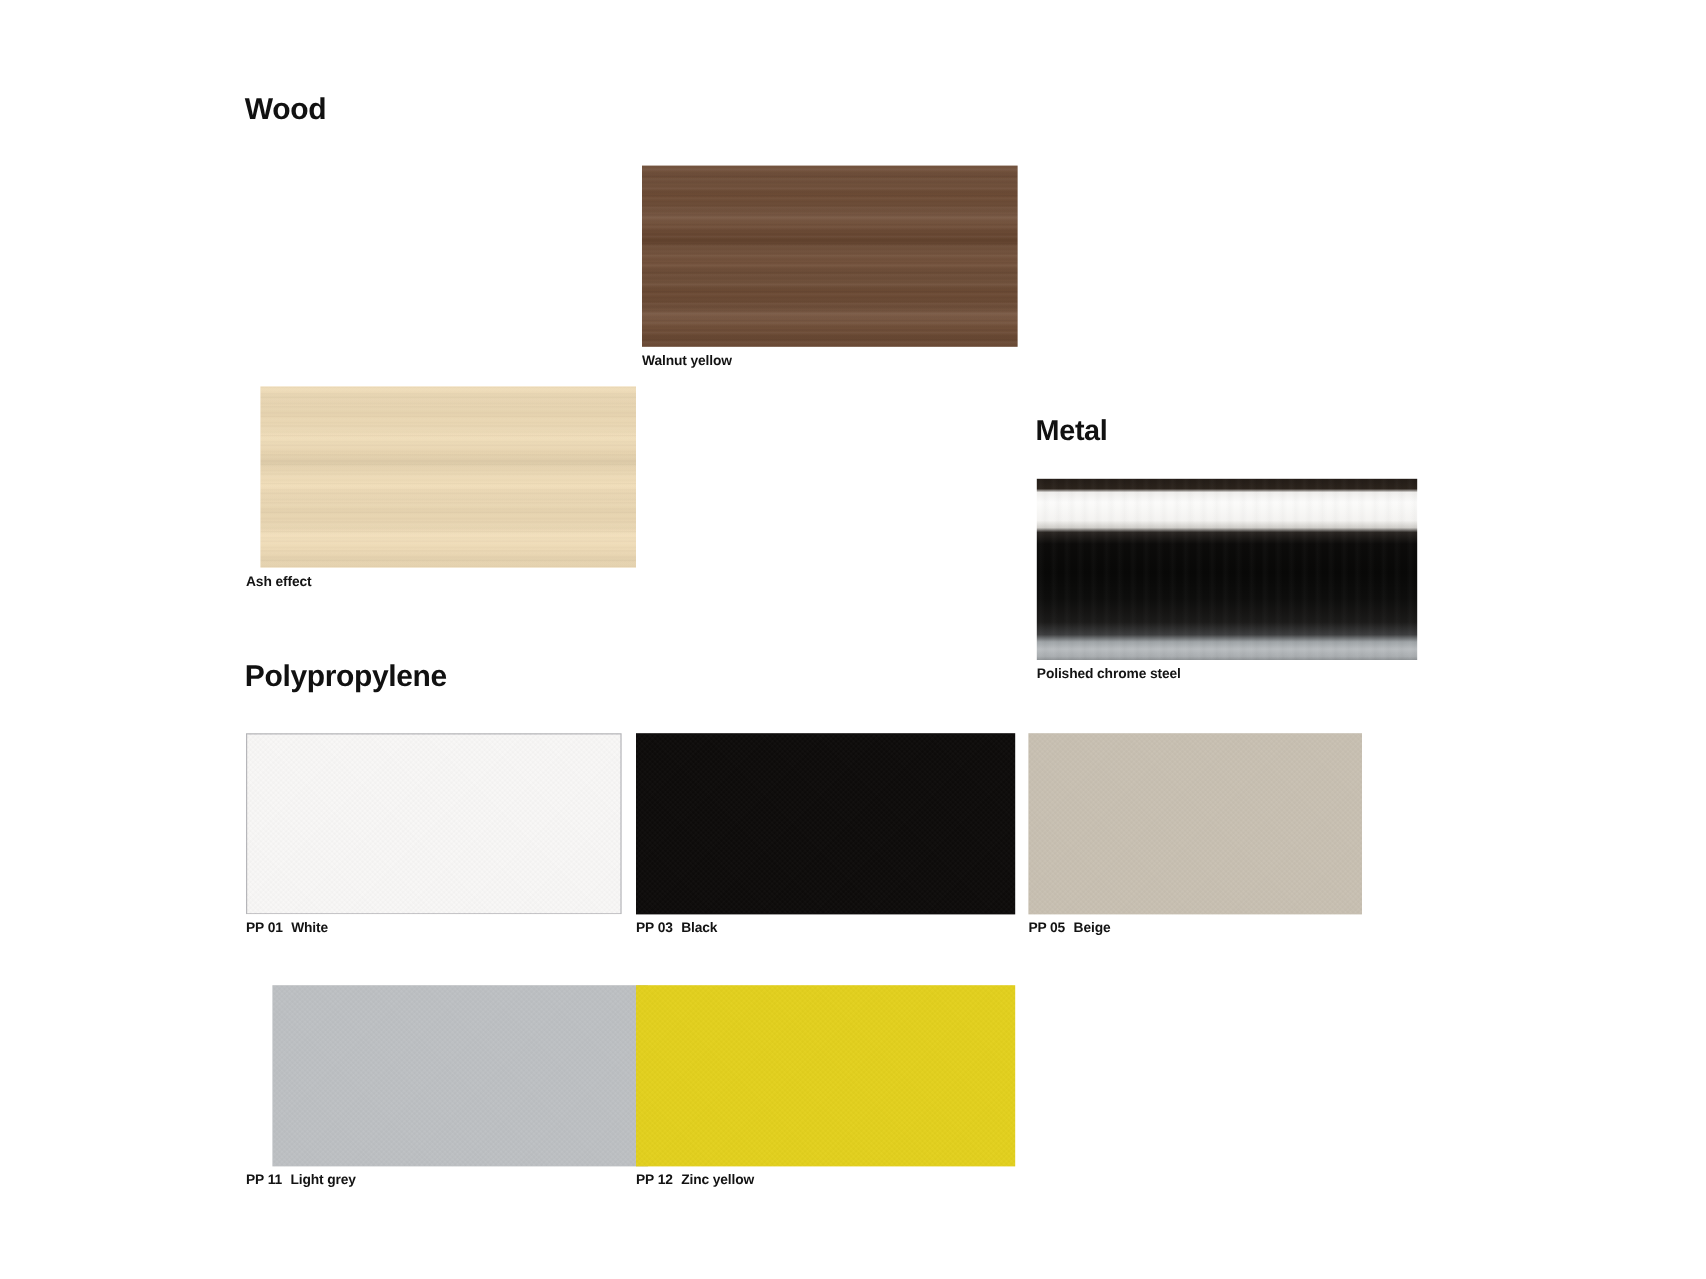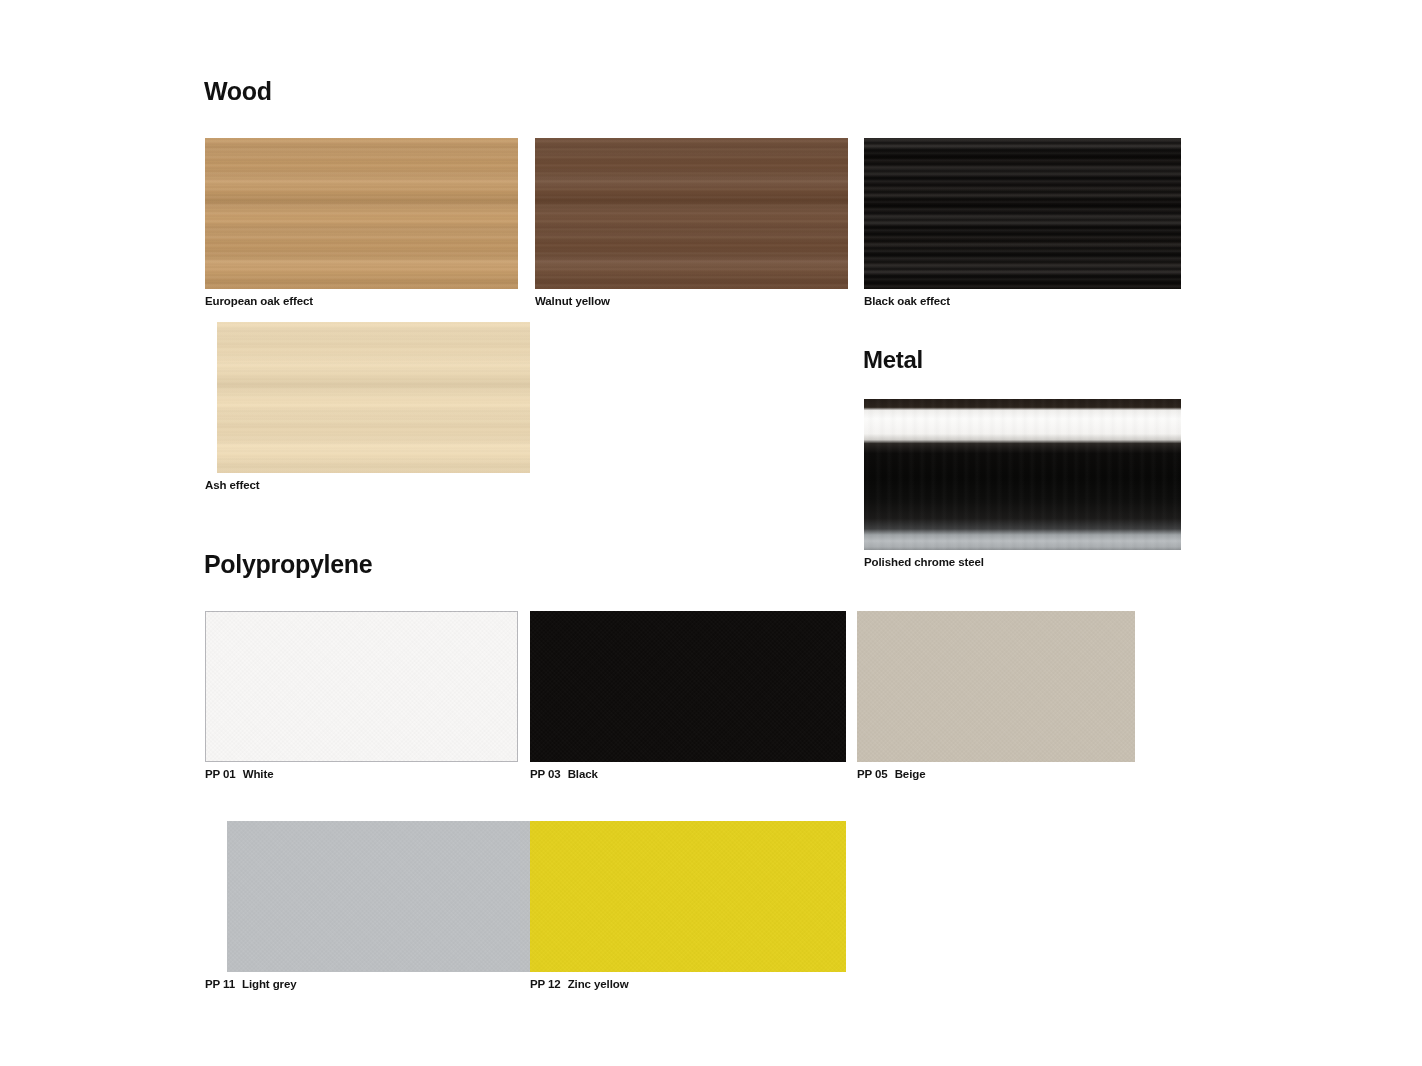--- a/index.html
+++ b/index.html
@@ -204,52 +204,32 @@
     pointer-events: none;
   }
 </style>
 </head>
 <body>
 
 <div class="sheet">
 
   <div class="section-title" style="left:204px; top:79px;">Wood</div>
 
-  <div class="swatch-block" style="left:205px; top:138px; width:313px; height:151px;">
-    <div class="swatch sw-oak">
-      <div class="grain streak"></div>
-      <div class="grain bands"></div>
-      <div class="grain lines"></div>
-    </div>
-    <div class="caption">
-      <span class="name">European oak effect</span>
-    </div>
-  </div>
 
   <div class="swatch-block" style="left:535px; top:138px; width:313px; height:151px;">
     <div class="swatch sw-walnut">
       <div class="grain streak"></div>
       <div class="grain bands"></div>
       <div class="grain lines"></div>
     </div>
     <div class="caption">
       <span class="name">Walnut yellow</span>
     </div>
   </div>
 
-  <div class="swatch-block" style="left:864px; top:138px; width:317px; height:151px;">
-    <div class="swatch sw-blackoak">
-      <div class="grain streak"></div>
-      <div class="grain bands"></div>
-      <div class="grain lines"></div>
-    </div>
-    <div class="caption">
-      <span class="name">Black oak effect</span>
-    </div>
-  </div>
 
   <div class="swatch-block" style="left:205px; top:322px; width:313px; height:151px;padding-left:12px;">
     <div class="swatch sw-ash">
       <div class="grain streak"></div>
       <div class="grain bands"></div>
       <div class="grain lines"></div>
     </div>
     <div class="caption">
       <span class="name">Ash effect</span>
     </div>

